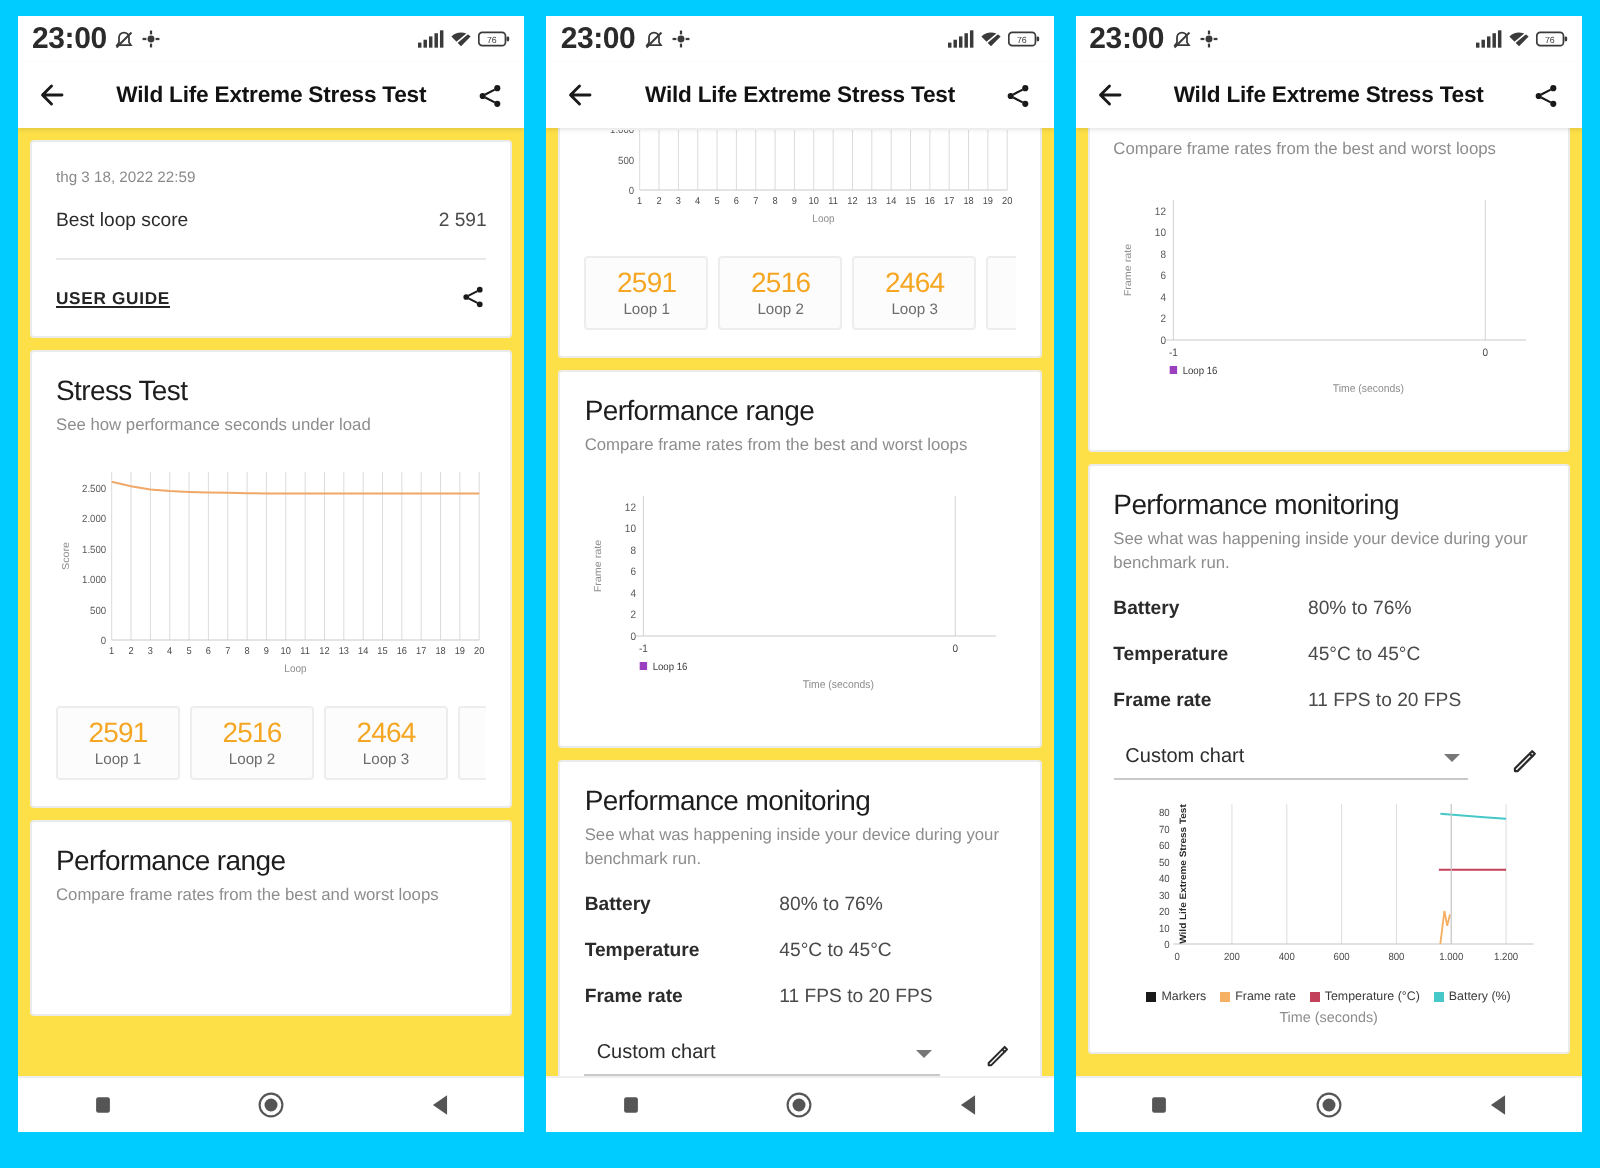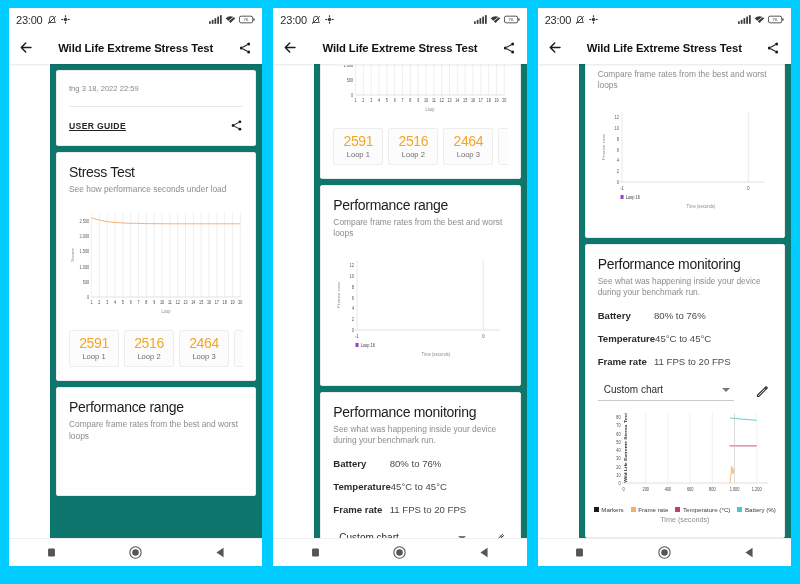--- a/index.html
+++ b/index.html
@@ -13,57 +13,57 @@
   .phone {
     position:relative; flex:1 1 0; background:#ffffff;
     display:flex; flex-direction:column; overflow:hidden;
   }
   
   .statusbar {
     height:23px; background:#ffffff; display:flex; align-items:center;
     justify-content:space-between; padding:0 7px; flex:0 0 auto;
   }
   .sb-left { display:flex; align-items:center; gap:4px; }
-  .sb-time { font-size:11px; color:#2b2b2b; letter-spacing:-0.2px; }
+  .sb-time { font-size:15px; color:#2b2b2b; letter-spacing:-0.2px;font-weight:bold; }
   .sb-right { display:flex; align-items:center; gap:3px; }
   .ico { display:inline-block; line-height:0; }
   
   .appbar {
     height:33px; background:#ffffff; display:flex; align-items:center;
     padding:0 9px; flex:0 0 auto; box-shadow:0 1px 2px rgba(0,0,0,0.10);
     position:relative; z-index:4;
   }
   .appbar .title {
     flex:1; text-align:center; font-size:11.3px; font-weight:bold; color:#121212;
     letter-spacing:-0.1px; white-space:nowrap;
   }
   .backbtn { width:17px; height:17px; display:flex; align-items:center; justify-content:center; }
   .sharebtn { width:17px; height:17px; display:flex; align-items:center; justify-content:center; }
   
-  .content { flex:1 1 auto; background:#0f766e; overflow:hidden; position:relative;margin-left:41px; }
+  .content { flex:1 1 auto; background:#fde047; overflow:hidden; position:relative; }
   .inner { position:absolute; left:0; width:100%; }
   .card {
     background:#ffffff; margin:6px 6px 0 6px; border:1px solid #ebebeb;
     border-radius:2px; padding:11px 12px 13px 12px;
   }
   .dev-name { font-size:16.5px; color:#1d1d1d; letter-spacing:-0.4px; font-weight:400; }
   .dev-date { font-size:7.6px; color:#8a8a8a; margin-top:2px; }
   .kv { display:flex; justify-content:space-between; align-items:center; margin-top:12px; }
   .kv .k { font-size:9.6px; color:#2b2b2b; }
   .kv .v { font-size:9.6px; color:#4a4a4a; }
   .divider { height:1px; background:#e8e8e8; margin:13px 0 0 0; }
   .userguide { display:flex; justify-content:space-between; align-items:center; margin-top:12px; }
   .userguide .ug-label { font-size:8.6px; font-weight:bold; color:#242424; letter-spacing:0.35px;text-decoration:underline; }
   .sec-title { font-size:14px; color:#1d1d1d; letter-spacing:-0.3px; }
   .sec-sub { font-size:8.4px; color:#8d8d8d; margin-top:4px; line-height:1.35; }
   
   .chartwrap { margin-top:10px; }
   .loopcards { display:flex; gap:5px; margin-top:7px; overflow:hidden; }
   .loopcard {
-    flex:0 0 auto; width:50px; background:#fcfcfc; border:1px solid #ededed;
+    flex:0 0 auto; width:62px; background:#fcfcfc; border:1px solid #ededed;
     border-radius:2px; padding:4px 2px 5px 2px; text-align:center;
   }
   .loopcard .score { font-size:14px; color:#F5A623; letter-spacing:-0.4px; }
   .loopcard .lbl { font-size:7.6px; color:#6d6d6d; margin-top:1px; }
   
   .selectrow { display:flex; align-items:center; gap:20px; margin-top:14px; }
   .selectbox {
     flex:1; border-bottom:1px solid #c9c9c9; display:flex; align-items:center;
     justify-content:space-between; padding:3px 4px 5px 6px;
   }
@@ -153,20 +153,24 @@
             <line x1="6.6" y1="11.1" x2="13.4" y2="14.6" stroke="#1a1a1a" stroke-width="1.5"></line>
           </svg>
       </div>
     </div>
 
     <div class="content">
       <div class="inner" style="top:0;">
 
         <div class="card">
           <div class="dev-date">thg 3 18, 2022 22:59</div>
+          <div class="kv">
+            <span class="k">Best loop score</span>
+            <span class="v">2 591</span>
+          </div>
           <div class="divider"></div>
           <div class="userguide">
             <span class="ug-label">USER GUIDE</span>
             <span>
               <svg width="13" height="13" viewBox="0 0 20 20">
                   <circle cx="15.2" cy="4.4" r="2.2" fill="#1a1a1a"></circle>
                   <circle cx="4.8" cy="10" r="2.2" fill="#1a1a1a"></circle>
                   <circle cx="15.2" cy="15.6" r="2.2" fill="#1a1a1a"></circle>
                   <line x1="6.6" y1="8.9" x2="13.4" y2="5.4" stroke="#1a1a1a" stroke-width="1.5"></line>
                   <line x1="6.6" y1="11.1" x2="13.4" y2="14.6" stroke="#1a1a1a" stroke-width="1.5"></line>

